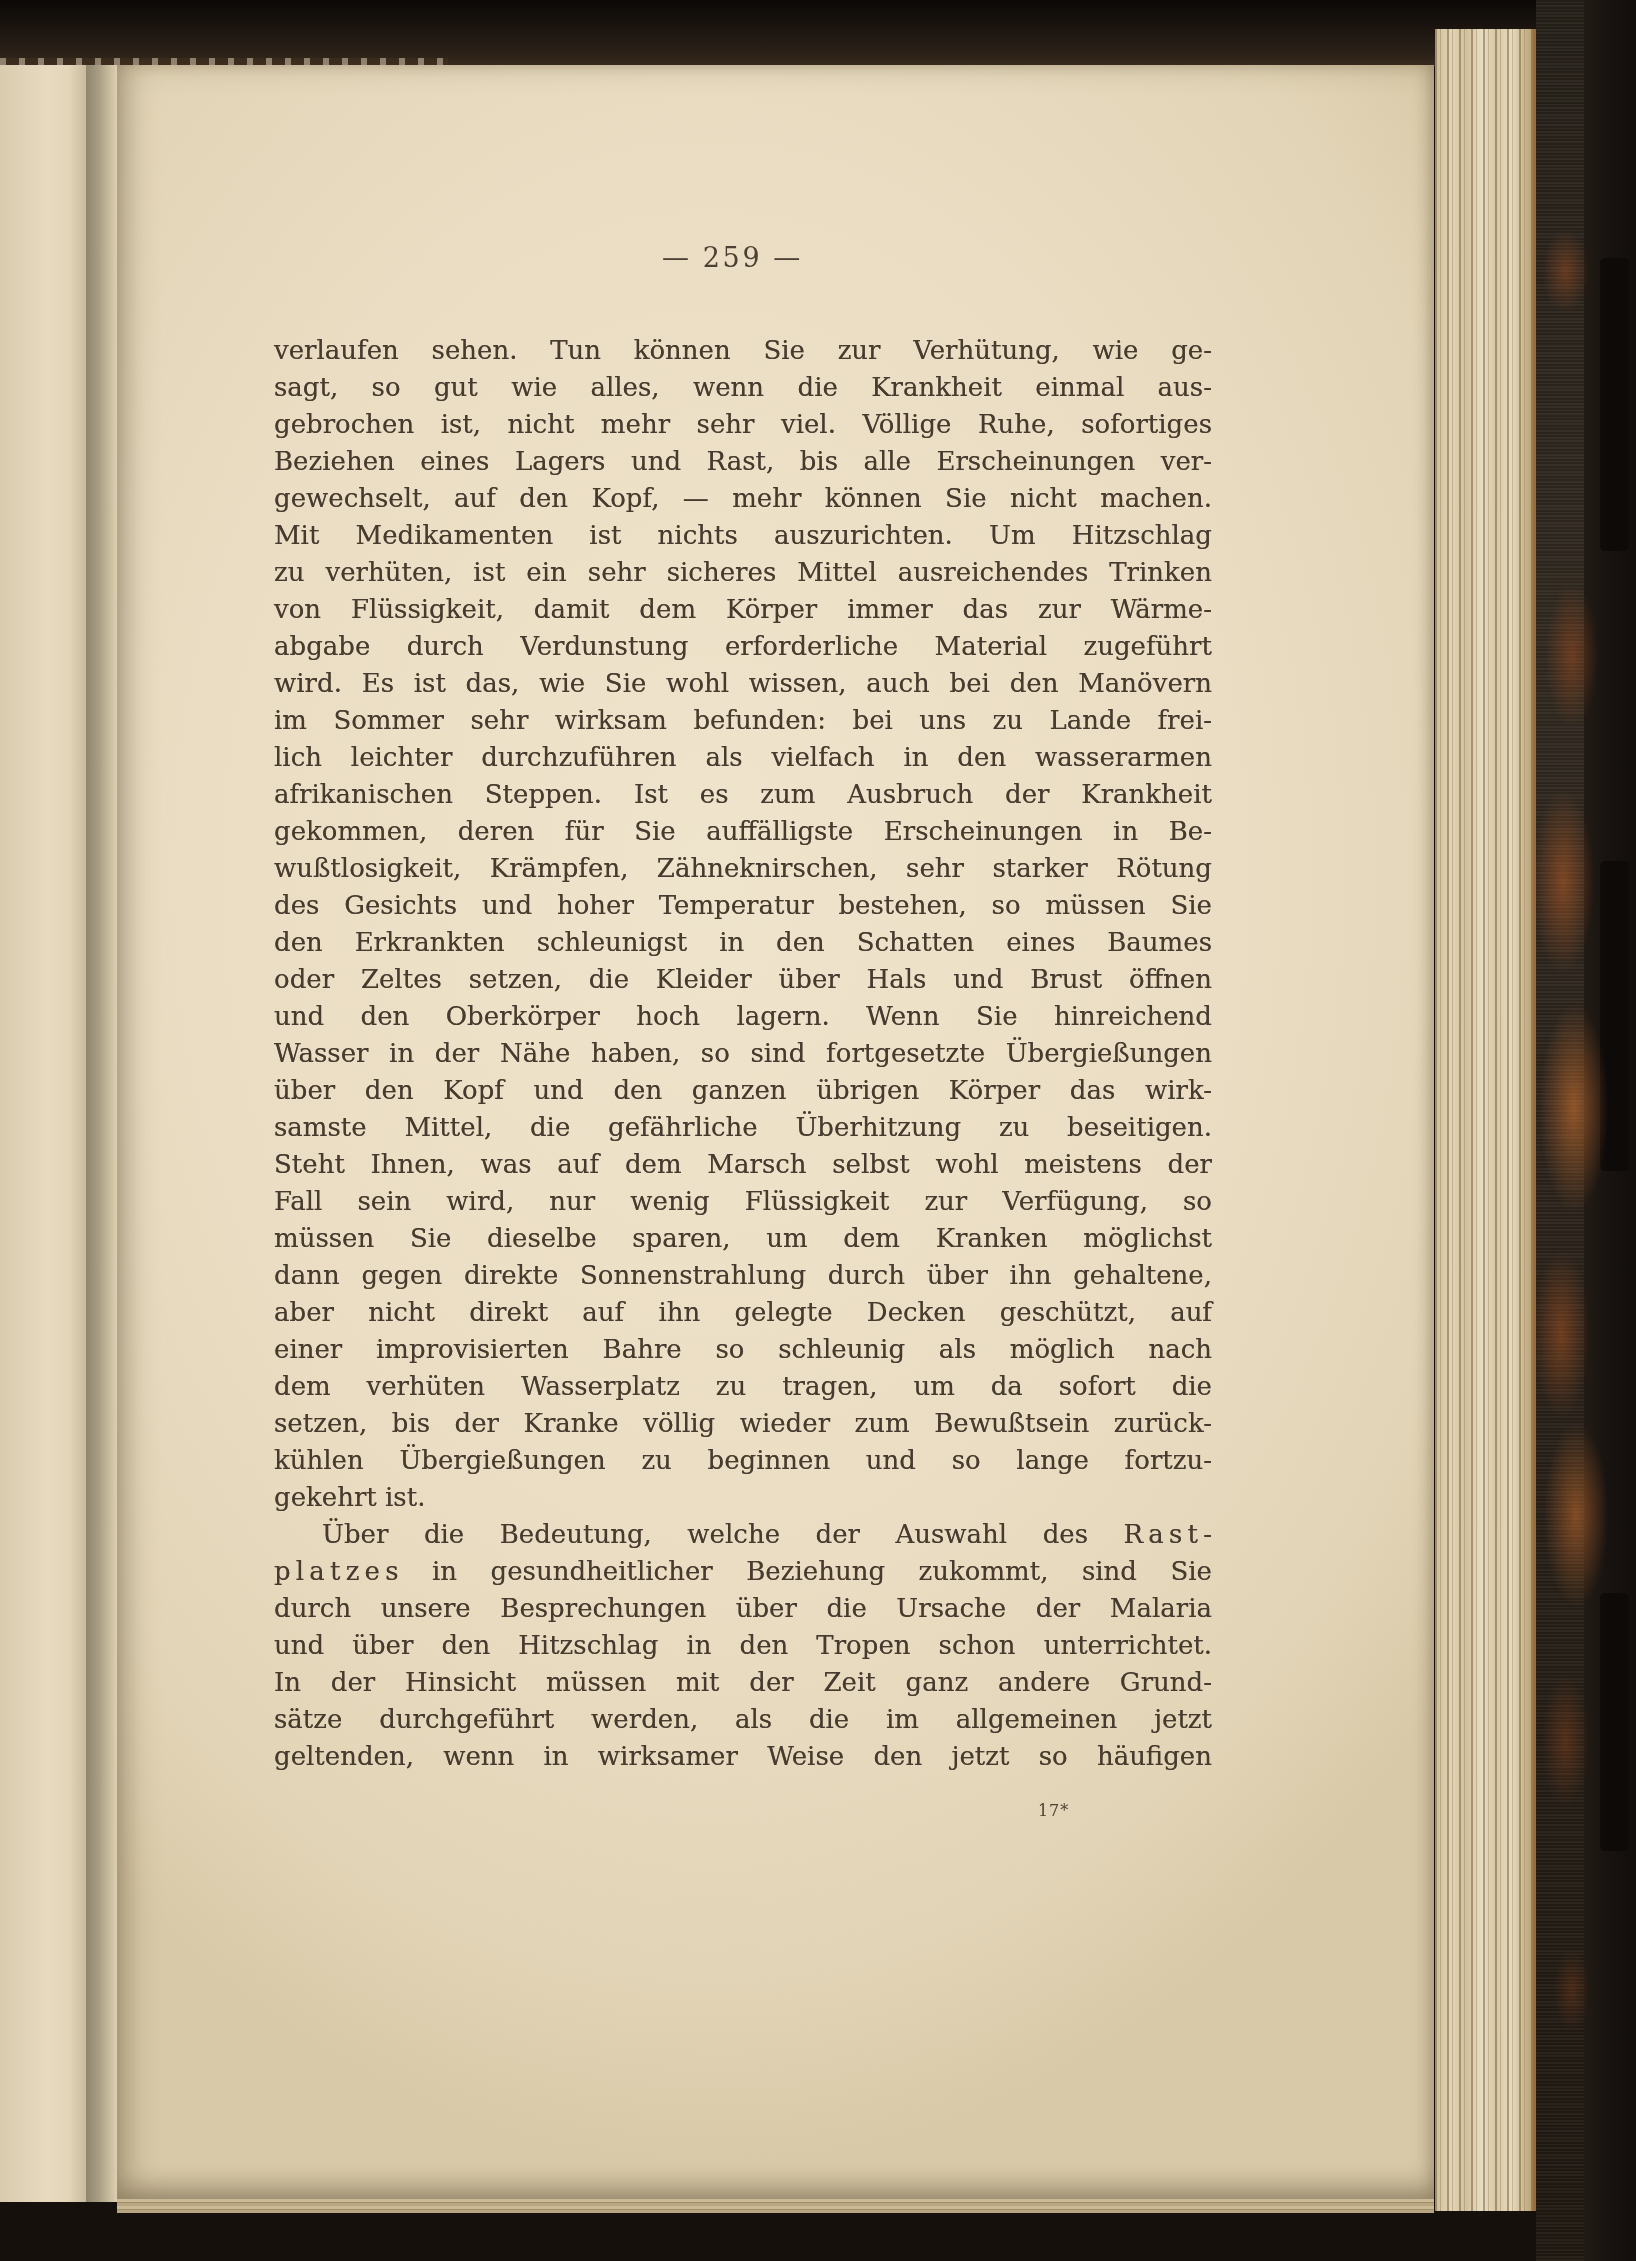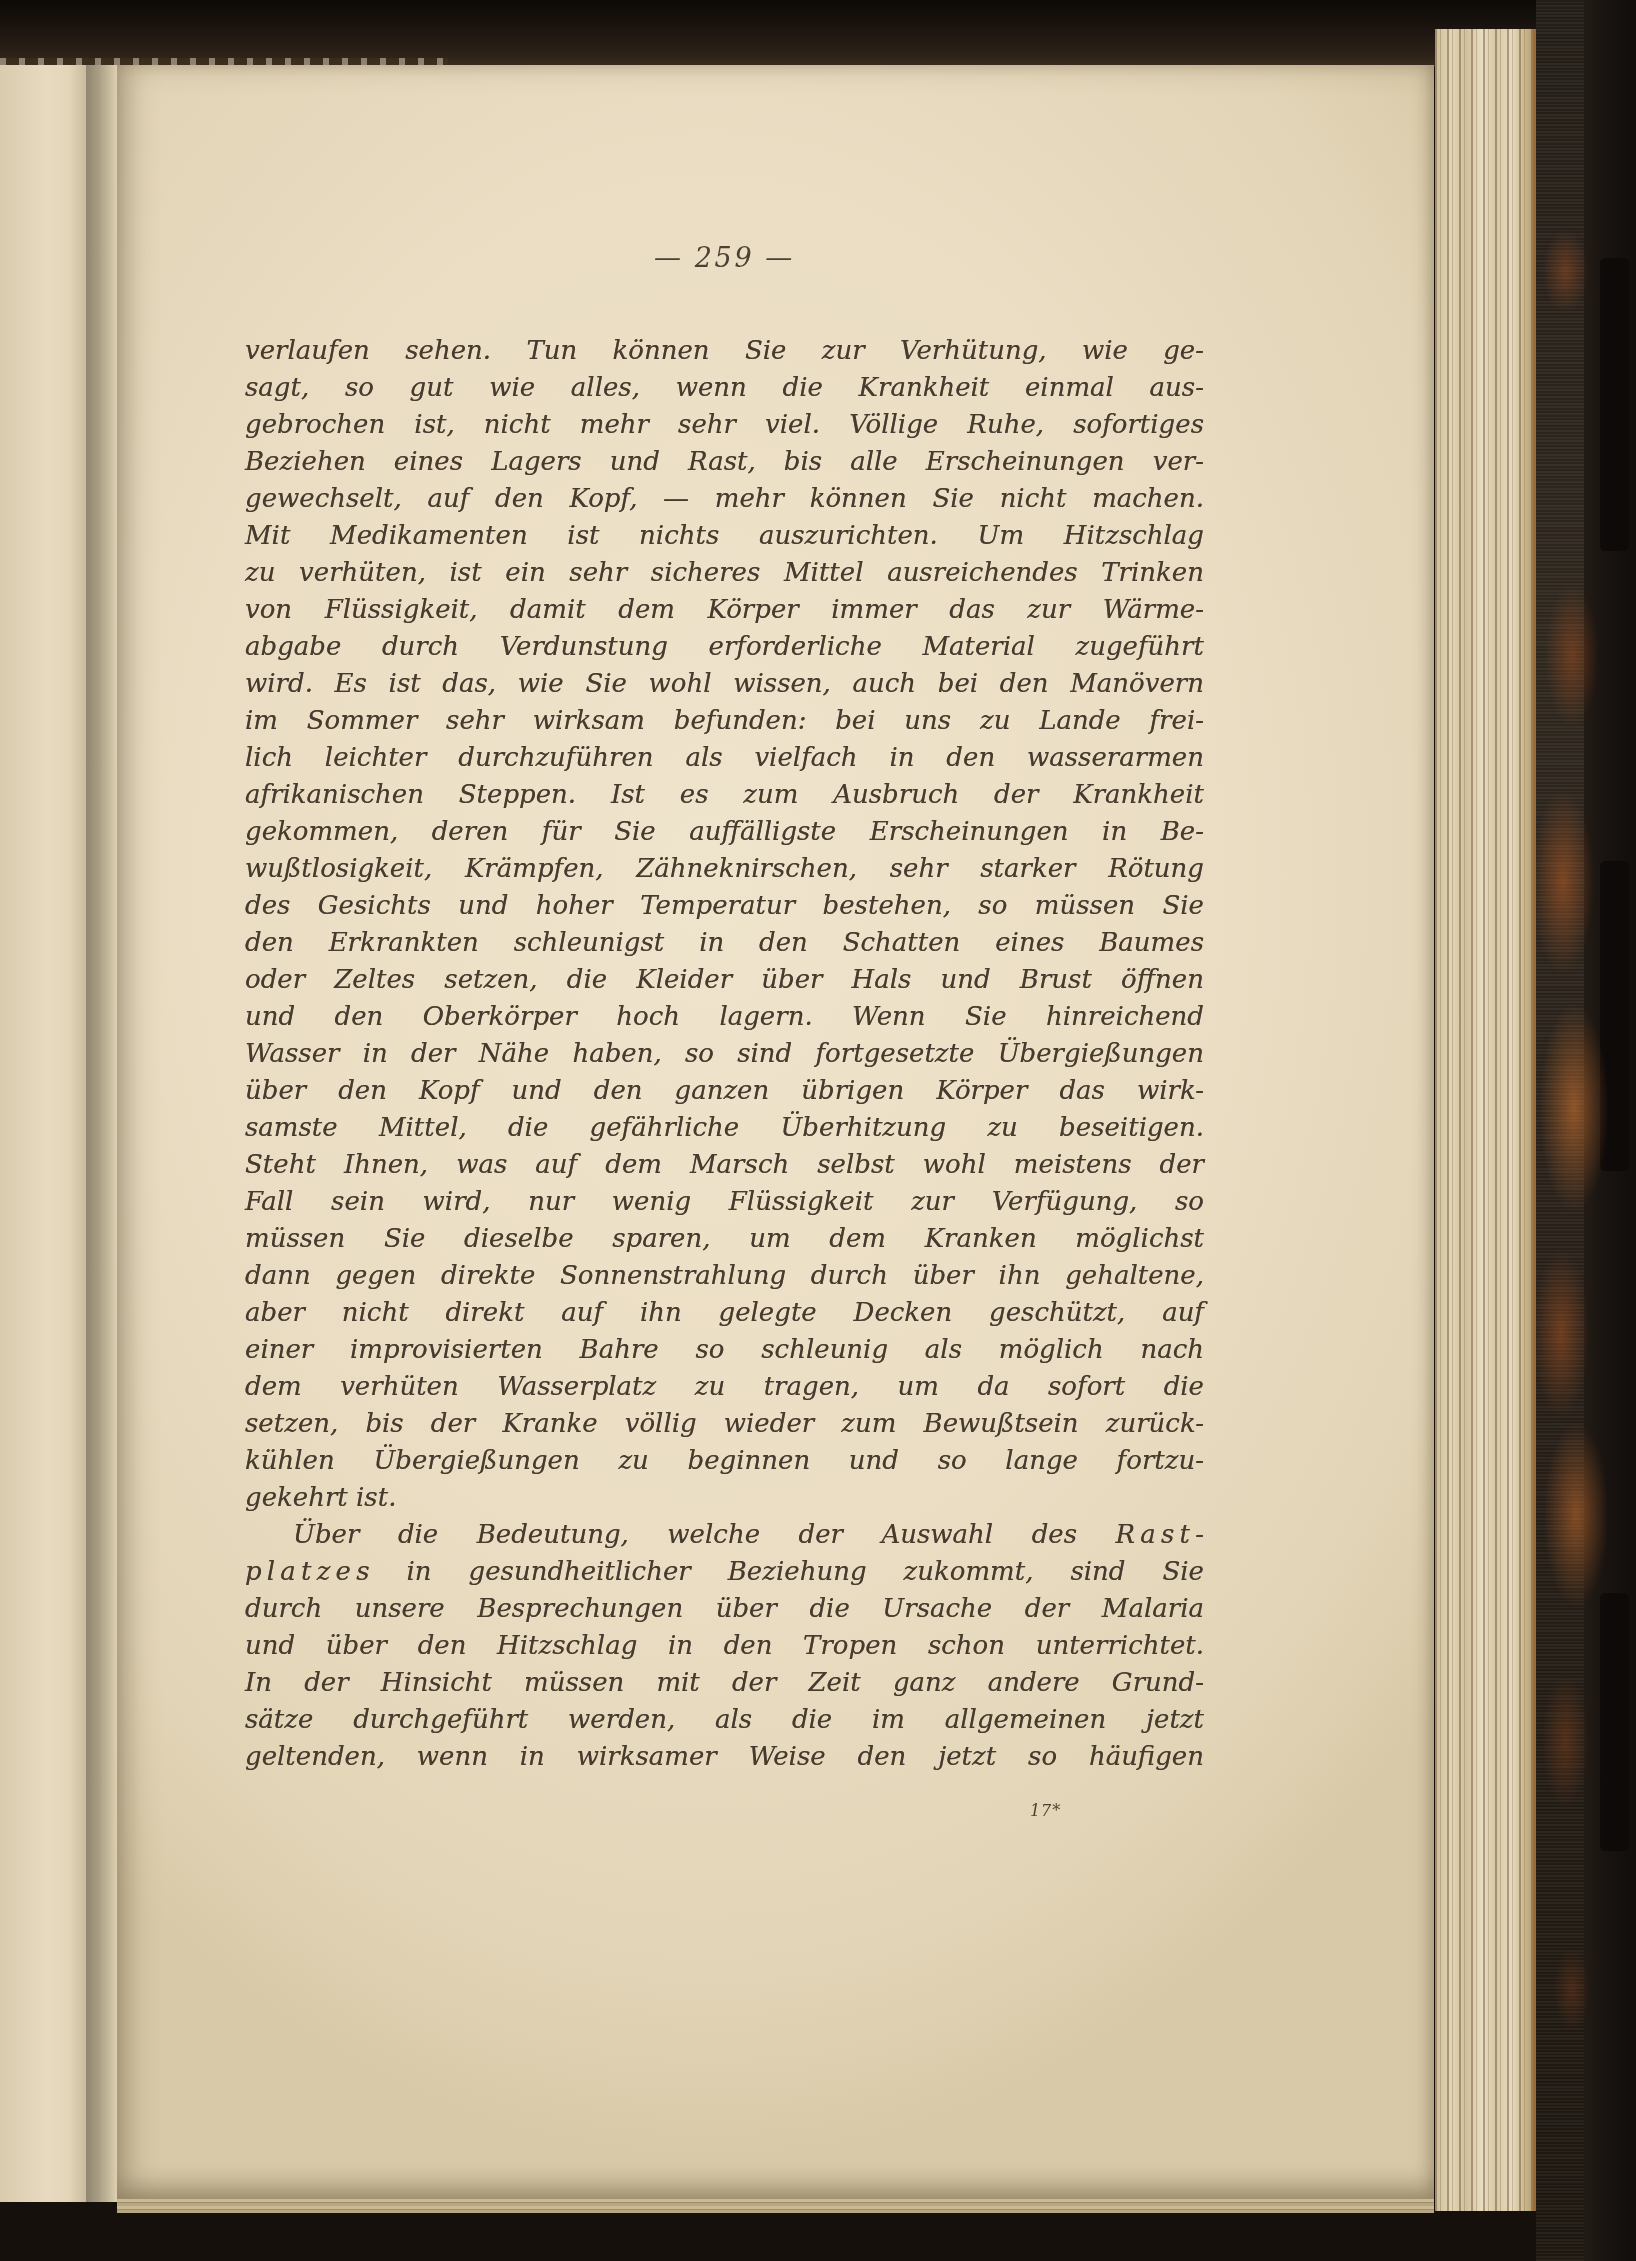--- a/index.html
+++ b/index.html
@@ -33,26 +33,26 @@
     background:
       radial-gradient(947px 1292px at 45% 38%,#efe4cc 0%,#eaddc3 55%,#e2d4b6 85%,#d8c9a8 100%);
     box-shadow:inset 13.8px 0 29px rgba(95,80,52,.28), inset 0 -13.8px 22.4px rgba(70,52,28,.28),
                inset -5.2px 0 12px rgba(120,100,65,.18);
   }
   .page-bottom-edge{
     position:absolute;left:117px;top:2199px;width:1317px;height:13.8px;
     background:repeating-linear-gradient(180deg,#c9b994 0 2.6px,#a08e68 2.6px 4.3px,#b7a681 4.3px 6.9px);
   }
   
-  .text-col{position:absolute;left:128px;top:177px;width:959px;font-style:italic;}
+  .text-col{position:absolute;left:136px;top:177px;width:959px;}
   .page-num{
     text-align:center;font-size:27px;line-height:31px;letter-spacing:2.6px;
     color:#4c4033;margin:0 0 59px 0;
   }
-  .body-text{color:#463b2e;}
+  .body-text{color:#463b2e;margin-left:21px;}
   .line{
     font-size:26px;line-height:37px;
     text-align:justify;text-align-last:justify;-moz-text-align-last:justify;
     text-shadow:0 0 0.4px rgba(70,58,44,.65);
   }
   .line.indent{text-indent:48px;}
   .line.no-just{text-align-last:left;-moz-text-align-last:left;}
   .sig{margin:26px 0 0 785px;font-size:16px;color:#4c4033;letter-spacing:0.9px;}
   
   .fore-edge{

